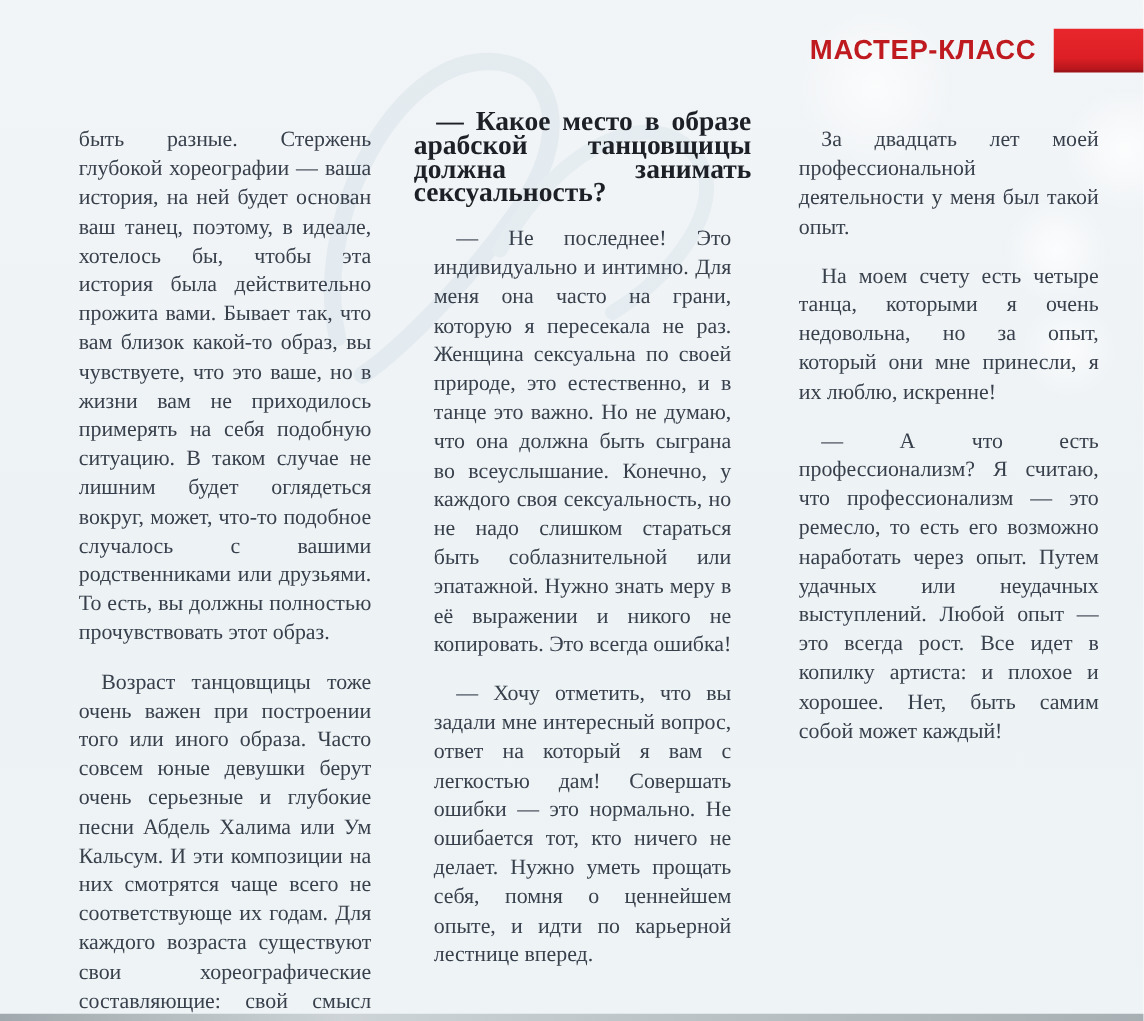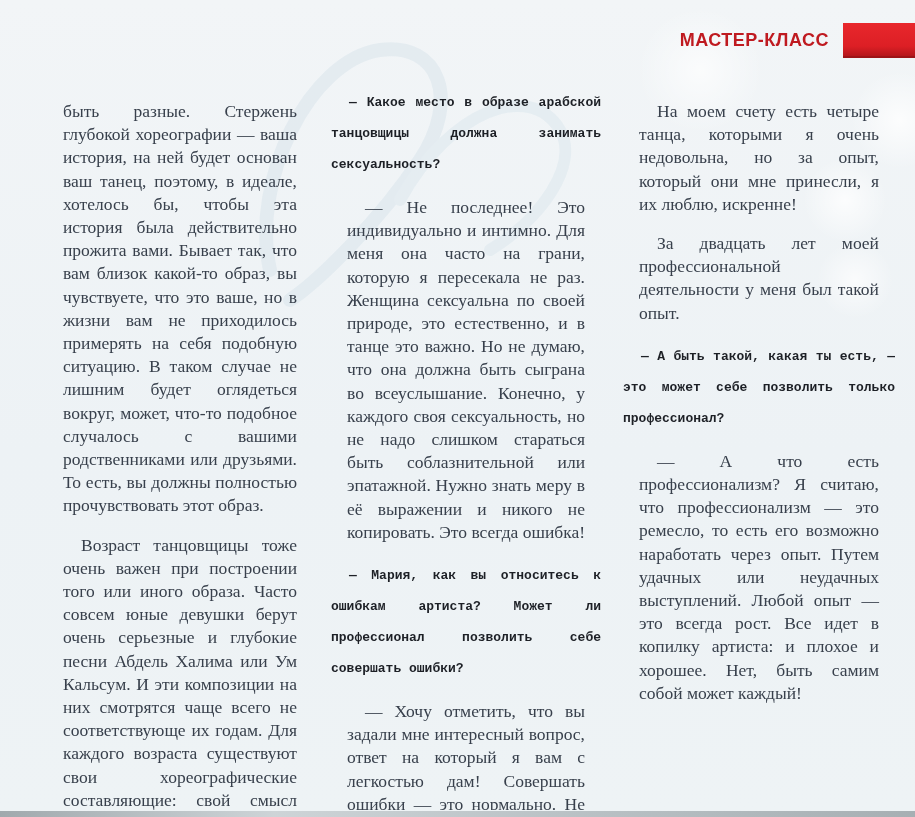--- a/index.html
+++ b/index.html
@@ -25,21 +25,21 @@
   }
 
   
   .header {
     position:absolute; top:22px; right:0; height:36px;
     display:flex; align-items:center;
   }
   .header-title {
     font-family:"Liberation Sans", sans-serif;
     font-weight:bold;
-    font-size:18px;
+    font-size:22px;
     letter-spacing:.5px;
     color:#bf1a20;
     margin-right:14px;
   }
   .header-block {
     width:72px; height:33px;
     background:linear-gradient(180deg,#e8272c 0%, #dd1f25 70%, #b5161b 100%);
     border-bottom:2px solid #9d1317;
   }
 
@@ -61,24 +61,24 @@
     text-align:justify;
     text-indent:18px;
     font-size:17.5px;
     line-height:23.2px;
     color:#38404c;
     hyphens:auto;
     -webkit-hyphens:auto;
   }
   .col p.no-indent { text-indent:0; }
   .col p.question {
-    font-family:Liberation Mono, monospace;
+    font-family:Liberation Serif, serif;
     font-weight:bold;
-    font-size:13px;
-    line-height:31px;
+    font-size:22px;
+    line-height:19px;
     color:#1d2026;
     margin:3px 0 2px 0;
   }
 
   
   .scan-edge {
     position:absolute; left:0; right:0; bottom:0; height:6px;
     background:linear-gradient(to right,
       rgba(96,108,114,.55) 0%,
       rgba(130,140,146,.30) 30%,
@@ -102,25 +102,23 @@
   </div>
 
   <div class="columns">
     <div class="col col-1">
         <p class="no-indent">быть разные. Стержень глубокой хореографии — ваша история, на ней будет основан ваш танец, поэтому, в идеале, хотелось бы, чтобы эта история была действительно прожита вами. Бывает так, что вам близок какой-то образ, вы чувствуете, что это ваше, но в жизни вам не приходилось примерять на себя подобную ситуацию. В таком случае не лишним будет оглядеться вокруг, может, что-то подобное случалось с вашими родственниками или друзьями. То есть, вы должны полностью прочувствовать этот образ.</p>
         <p>Возраст танцовщицы тоже очень важен при построении того или иного образа. Часто совсем юные девушки берут очень серьезные и глубокие песни Абдель Халима или Ум Кальсум. И эти композиции на них смотрятся чаще всего не соответствующе их годам. Для каждого возраста существуют свои хореографические составляющие: свой смысл танца и его построение, свой музыкальный ряд.</p>
       </div>
     <div class="col col-2">
         <p class="question">— Какое место в образе арабской танцовщицы должна занимать сексуальность?</p>
         <p>— Не последнее! Это индивидуально и интимно. Для меня она часто на грани, которую я пересекала не раз. Женщина сексуальна по своей природе, это естественно, и в танце это важно. Но не думаю, что она должна быть сыграна во всеуслышание. Конечно, у каждого своя сексуальность, но не надо слишком стараться быть соблазнительной или эпатажной. Нужно знать меру в её выражении и никого не копировать. Это всегда ошибка!</p>
-        <p class="question">— Мария, как вы относитесь к ошибкам артиста? Может ли профессионал позволить себе совершать ошибки?</p>
         <p>— Хочу отметить, что вы задали мне интересный вопрос, ответ на который я вам с легкостью дам! Совершать ошибки — это нормально. Не ошибается тот, кто ничего не делает. Нужно уметь прощать себя, помня о ценнейшем опыте, и идти по карьерной лестнице вперед.</p>
       </div>
     <div class="col col-3">
+        <p>За двадцать лет моей профессиональной деятельности у меня был такой опыт.</p>
         <p>На моем счету есть четыре танца, которыми я очень недовольна, но за опыт, который они мне принесли, я их люблю, искренне!</p>
-        <p>За двадцать лет моей профессиональной деятельности у меня был такой опыт.</p>
-        <p class="question">— А быть такой, какая ты есть, — это может себе позволить только профессионал?</p>
         <p>— А что есть профессионализм? Я считаю, что профессионализм — это ремесло, то есть его возможно наработать через опыт. Путем удачных или неудачных выступлений. Любой опыт — это всегда рост. Все идет в копилку артиста: и плохое и хорошее. Нет, быть самим собой может каждый!</p>
       </div>
   </div>
 
   <div class="scan-edge"></div>
 </div>
 
 </body></html>

